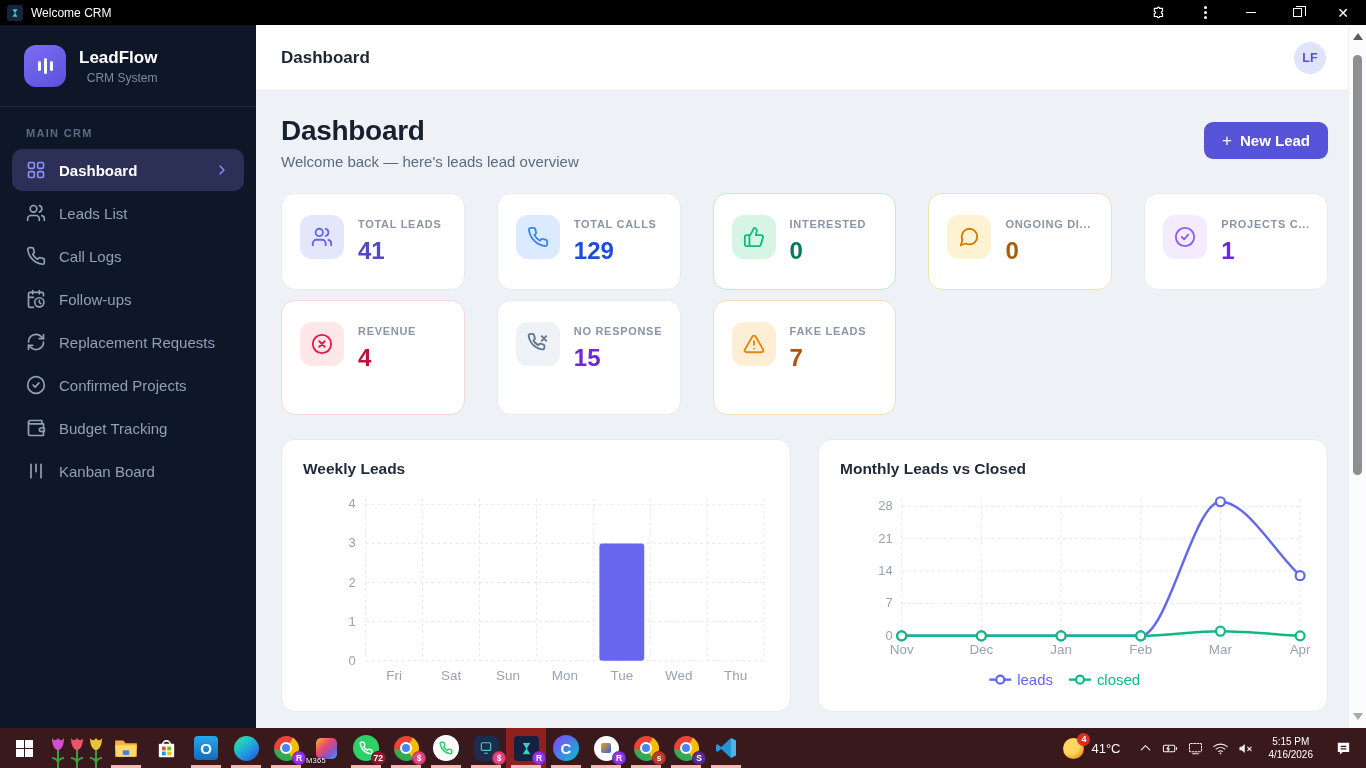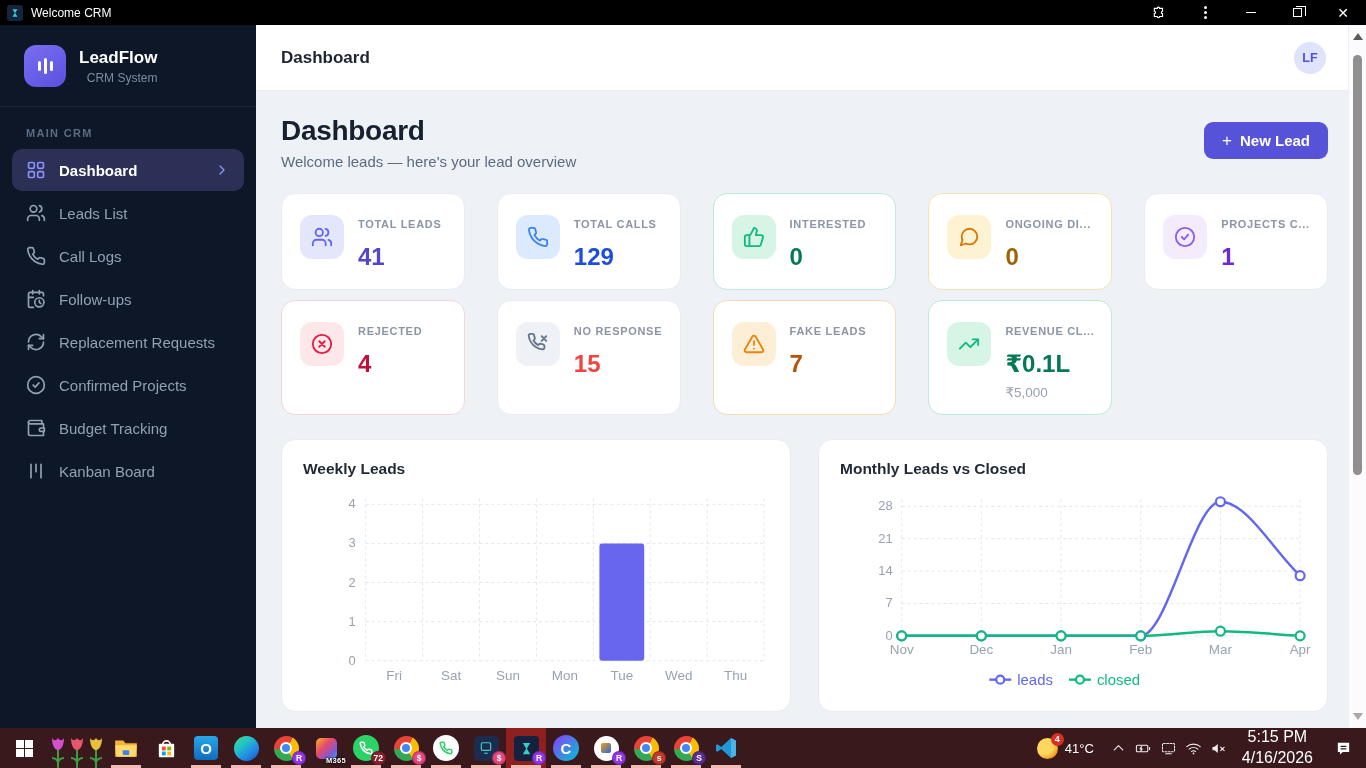--- a/index.html
+++ b/index.html
@@ -56,21 +56,21 @@
 
   .stats-grid { display:grid; grid-template-columns:repeat(5,1fr); gap:32px; }
   .stats-grid.r1 { margin-bottom:10px; }
   .stats-grid.r2 { margin-bottom:24px; }
   .card { background:#fff; border:1px solid #e8ecf2; border-radius:14px; padding:21px 18px; display:flex; gap:14px; align-items:flex-start; overflow:hidden; }
   .r1 .card { height:97px; } .r2 .card { height:115px; }
   .icon-box { width:44px; height:44px; border-radius:12px; display:flex; align-items:center; justify-content:center; flex-shrink:0; }
   .icon-box svg { width:22px; height:22px; }
   .stat-body { min-width:0; }
   .stat-label { font-size:11px; font-weight:bold; color:#8a95a5; letter-spacing:.7px; margin-top:3px; white-space:nowrap; }
-  .stat-value { font-size:24px; font-weight:bold; margin-top:13px; }
+  .stat-value { font-size:24px; font-weight:bold; margin-top:7px; }
   .stat-sub { font-size:13.5px; color:#97a1b0; margin-top:6px; }
 
   .charts-row { display:flex; gap:27px; }
   .chart-card { flex:1; background:#fff; border:1px solid #e8ecf2; border-radius:14px; height:273px; padding-top:20px; min-width:0; }
   .chart-title { font-size:15.5px; font-weight:bold; color:#1f2937; padding:0 21px; }
   .chart-svg { width:100%; height:212px; display:block; margin-top:6px; font-family:inherit; }
 
   
   .scrollbar { position:absolute; top:25px; right:0; width:18px; height:703px; background:#fbfbfd; border-left:1px solid #eeeef3; }
   .sb-up { position:absolute; top:8px; left:4px; width:0; height:0; border-left:5px solid transparent; border-right:5px solid transparent; border-bottom:7px solid #5a5a5a; }
@@ -88,39 +88,39 @@
   .tulips { width:58px; display:flex; align-items:flex-end; justify-content:center; }
   .task-btn { width:40px; position:relative; display:flex; align-items:center; justify-content:center; cursor:pointer; }
   .task-btn.active { background:#8e2020; }
   .run-line { position:absolute; bottom:0; left:5px; right:5px; height:3px; background:#f3b9b4; }
   .ic { display:flex; align-items:center; justify-content:center; }
   .ic.chrome { width:25px; height:25px; border-radius:50%; background:conic-gradient(from -90deg,#ea4335 0 120deg,#fbbc05 120deg 240deg,#34a853 240deg 360deg); position:relative; }
   .chrome-in { position:absolute; inset:6.5px; border-radius:50%; background:#4285f4; border:2px solid #fff; }
   .ic.edge { width:25px; height:25px; border-radius:50%; background:linear-gradient(140deg,#45de83 0%,#21c3c9 35%,#2383e8 70%,#174f9e 100%); }
   .ic.outlook { width:24px; height:24px; border-radius:4px; background:linear-gradient(180deg,#28a8ea,#0f6cbd); color:#fff; font-weight:bold; font-size:15px; }
   .ic.m365 { width:21px; height:21px; border-radius:5px; background:linear-gradient(135deg,#f8b425,#e8486d 40%,#7b5bd6 75%,#2bb3f3); }
-  .m365-cap { position:absolute; bottom:3px; left:0; right:0; text-align:right; font-size:7.5px; font-weight:bold; color:#fff; text-shadow:0 0 2px #000,0 0 2px #000; letter-spacing:.3px; }
+  .m365-cap { position:absolute; bottom:3px; left:0; right:0; text-align:left; font-size:7.5px; font-weight:normal; color:#fff; text-shadow:0 0 2px #000,0 0 2px #000; letter-spacing:.3px; }
   .ic.wa { width:26px; height:26px; border-radius:50%; background:#2bd366; }
   .ic.wa svg { width:14px; height:14px; }
   .ic.wa-light { width:26px; height:26px; border-radius:50%; background:#fff; }
   .ic.wa-light svg { width:14px; height:14px; }
   .ic.darkapp { width:25px; height:25px; border-radius:5px; background:#1d2b4f; }
   .ic.lf { width:25px; height:25px; border-radius:4px; background:#14223f; }
   .ic.canva { width:26px; height:26px; border-radius:50%; background:linear-gradient(135deg,#8b3dff,#00c4cc); color:#fff; font-weight:bold; font-size:15px; }
   .ic.whiteapp { width:25px; height:25px; border-radius:50%; background:#fdfdfd; position:relative; }
   .ic.whiteapp i { width:10px; height:10px; border-radius:2px; background:linear-gradient(135deg,#f59e0b,#2563eb); }
   .badge { position:absolute; right:0; bottom:3px; min-width:14px; height:14px; border-radius:8px; color:#fff; font-size:8.5px; font-weight:bold; display:flex; align-items:center; justify-content:center; padding:0 2px; border:1px solid rgba(0,0,0,.25); }
   .tray { margin-left:auto; display:flex; align-items:center; gap:4px; padding-right:4px; }
   .weather { display:flex; align-items:center; gap:7px; padding:0 8px; position:relative; }
   .wsun { width:21px; height:21px; border-radius:50%; background:radial-gradient(circle at 35% 35%,#ffd65e 0 45%,#f29a1f 75%,#e37e12); position:relative; }
   .wbadge { position:absolute; top:-5px; right:-6px; width:13px; height:13px; border-radius:50%; background:#d93025; color:#fff; font-size:9px; font-weight:bold; display:flex; align-items:center; justify-content:center; }
   .wtemp { font-size:13px; }
   .tray-ic { width:25px; height:40px; display:flex; align-items:center; justify-content:center; }
   .tray-ic svg { width:17px; height:17px; }
-  .clock { text-align:center; font-size:16px; line-height:1.3; padding:0 7px; }
+  .clock { text-align:center; font-size:10px; line-height:1.3; padding:0 7px; }
   .notif { width:38px; height:40px; display:flex; align-items:center; justify-content:center; }
 </style>
 </head>
 <body>
 
 <div class="screen">
 
   <div class="titlebar">
     <span class="tb-appico">
       <svg width="10" height="10" viewBox="0 0 24 24">
@@ -241,21 +241,21 @@
     <div class="main">
       <div class="topbar">
         <span class="topbar-title">Dashboard</span>
         <span class="avatar">LF</span>
       </div>
 
       <div class="content">
         <div class="page-head">
           <div>
             <div class="page-title">Dashboard</div>
-            <div class="page-sub">Welcome leads — here's your lead overview</div>
+            <div class="page-sub">Welcome back — here's leads lead overview</div>
           </div>
           <button class="btn-primary">
             <span class="btn-plus">+</span>
             <span>New Lead</span>
           </button>
         </div>
 
         <div class="stats-grid r1" id="stats-row1">
             <div class="card" style="border-color:#e8ecf2">
               <span class="icon-box" style="background:#e4e7fb;color:#6366f1">
@@ -320,60 +320,47 @@
           </div>
         <div class="stats-grid r2" id="stats-row2">
             <div class="card" style="border-color:#f6d5d8">
               <span class="icon-box" style="background:#fde7e9;color:#e11d48">
                 <svg viewBox="0 0 24 24" fill="none" stroke="currentColor" stroke-width="2" stroke-linecap="round" stroke-linejoin="round">
                   <circle cx="12" cy="12" r="10"></circle>
                   <path d="m15 9-6 6M9 9l6 6"></path>
                 </svg>
               </span>
               <div class="stat-body">
-                <div class="stat-label">REJECTED</div>
+                <div class="stat-label">REVENUE</div>
                 <div class="stat-value" style="color:#be123c">4</div>
               </div>
             </div>
             <div class="card" style="border-color:#e8ecf2">
               <span class="icon-box" style="background:#eef1f5;color:#64748b">
                 <svg viewBox="0 0 24 24" fill="none" stroke="currentColor" stroke-width="2" stroke-linecap="round" stroke-linejoin="round">
                   <path d="M19 13.92v2a2 2 0 0 1-2.18 2 16.79 16.79 0 0 1-7.3-2.6 16.5 16.5 0 0 1-5.1-5.1A16.79 16.79 0 0 1 1.82 2.9 2 2 0 0 1 3.81 1h2a2 2 0 0 1 2 1.72c.11.81.3 1.6.59 2.37a2 2 0 0 1-.45 2.11l-.9.9a13.6 13.6 0 0 0 5.1 5.1l.9-.9a2 2 0 0 1 2.11-.45c.77.29 1.56.48 2.37.59a2 2 0 0 1 1.47 1.48z"></path>
                   <path d="m16 3.5 5 5M21 3.5l-5 5"></path>
                 </svg>
               </span>
               <div class="stat-body">
                 <div class="stat-label">NO RESPONSE</div>
-                <div class="stat-value" style="color:#ef4444">15</div>
+                <div class="stat-value" style="color:#6d28d9">15</div>
               </div>
             </div>
             <div class="card" style="border-color:#f3ddb5">
               <span class="icon-box" style="background:#fdeed6;color:#ea850c">
                 <svg viewBox="0 0 24 24" fill="none" stroke="currentColor" stroke-width="2" stroke-linecap="round" stroke-linejoin="round">
                   <path d="m10.29 3.86-8.2 14.14A2 2 0 0 0 3.82 21h16.36a2 2 0 0 0 1.73-3L13.71 3.86a2 2 0 0 0-3.42 0z"></path>
                   <path d="M12 9v4"></path>
                   <path d="M12 17h.01"></path>
                 </svg>
               </span>
               <div class="stat-body">
                 <div class="stat-label">FAKE LEADS</div>
                 <div class="stat-value" style="color:#b45309">7</div>
-              </div>
-            </div>
-            <div class="card" style="border-color:#bdebd4">
-              <span class="icon-box" style="background:#d6f5e5;color:#10b981">
-                <svg viewBox="0 0 24 24" fill="none" stroke="currentColor" stroke-width="2" stroke-linecap="round" stroke-linejoin="round">
-                  <path d="m2 17 6.5-6.5 5 5L22 7"></path>
-                  <path d="M16 7h6v6"></path>
-                </svg>
-              </span>
-              <div class="stat-body">
-                <div class="stat-label">REVENUE CL...</div>
-                <div class="stat-value" style="color:#047857">₹0.1L</div>
-                <div class="stat-sub">₹5,000</div>
               </div>
             </div>
           </div>
 
         <div class="charts-row">
           <div class="chart-card">
             <div class="chart-title">Weekly Leads</div>
             <svg class="chart-svg" id="weekly-chart" viewBox="0 0 510 212">
                 <line x1="84" y1="14" x2="84" y2="177" stroke="#e3e7ee" stroke-dasharray="3 3"></line>
                 <line x1="141.14285714285714" y1="14" x2="141.14285714285714" y2="177" stroke="#e3e7ee" stroke-dasharray="3 3"></line>

